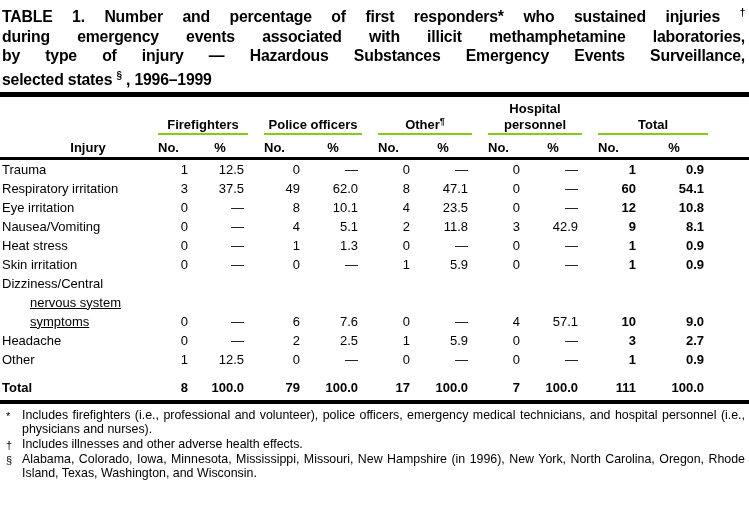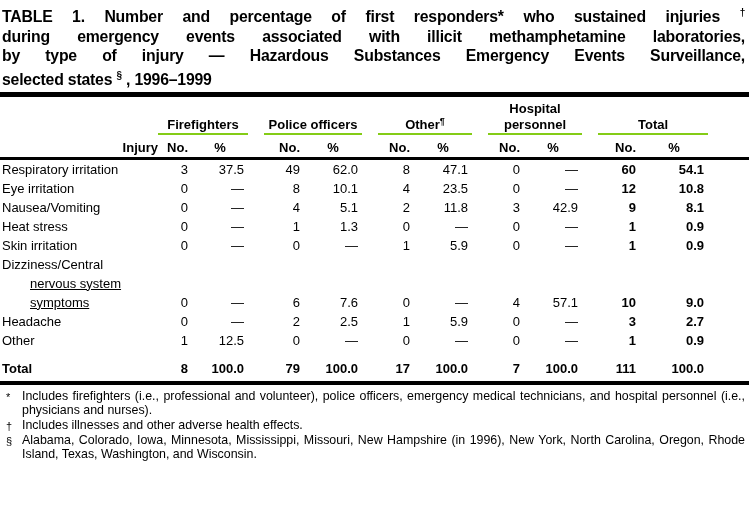--- a/index.html
+++ b/index.html
@@ -21,22 +21,22 @@
   th, td { padding: 0; }
   thead th { font-weight: 700; }
   tr.group-row th { vertical-align: bottom; }
   tr.group-row th.group {
     text-align: center; line-height: 13.5px; padding: 3px 0 1px 0;
     border-bottom: 2px solid #84cc16; white-space: nowrap;
   }
   tr.group-row th.group.wrap { white-space: normal; }
   tr.group-row sup { font-size: 9px; }
   tr.sub-row th { border-bottom: 3px solid #000; height: 20px; vertical-align: bottom; padding-bottom: 2px; }
-  th.injury-h { text-align: right; padding-left: 18px; margin-top: 16px; }
-  .no-h  { text-align: right; padding-right: 4px; }
+  th.injury-h { text-align: center; padding-left: 18px; margin-top: 16px; }
+  .no-h  { text-align: left; padding-right: 4px; }
   .pct-h { text-align: center; }
 
   tbody td { vertical-align: bottom; height: 19px; line-height: 18px; }
   td.label { text-align: left; padding-left: 2px; }
   td.label div { line-height: 19px; }
   td.label .cont { padding-left: 28px; text-decoration: underline; }
   td.num { text-align: right; padding-right: 4px; font-variant-numeric: tabular-nums; }
   td.tot { font-weight: 700; }
   tr.total-row td { font-weight: 700; padding-top: 9px; padding-bottom: 3px; }
   .rule-bottom { height: 4px; background: #000; }
@@ -109,20 +109,40 @@
         <th class="pct-h">%</th>
         <th></th>
         <th class="no-h">No.</th>
         <th class="pct-h">%</th>
         <th></th>
       </tr>
     </thead>
     <tbody id="table-body">
         <tr class="data-row">
           <td class="label">
+            <div>Trauma</div>
+          </td>
+          <td class="num">1</td>
+          <td class="num">12.5</td>
+          <td></td>
+          <td class="num">0</td>
+          <td class="num">—</td>
+          <td></td>
+          <td class="num">0</td>
+          <td class="num">—</td>
+          <td></td>
+          <td class="num">0</td>
+          <td class="num">—</td>
+          <td></td>
+          <td class="num tot">1</td>
+          <td class="num tot">0.9</td>
+          <td></td>
+        </tr>
+        <tr class="data-row">
+          <td class="label">
             <div>Respiratory irritation</div>
           </td>
           <td class="num">3</td>
           <td class="num">37.5</td>
           <td></td>
           <td class="num">49</td>
           <td class="num">62.0</td>
           <td></td>
           <td class="num">8</td>
           <td class="num">47.1</td>

